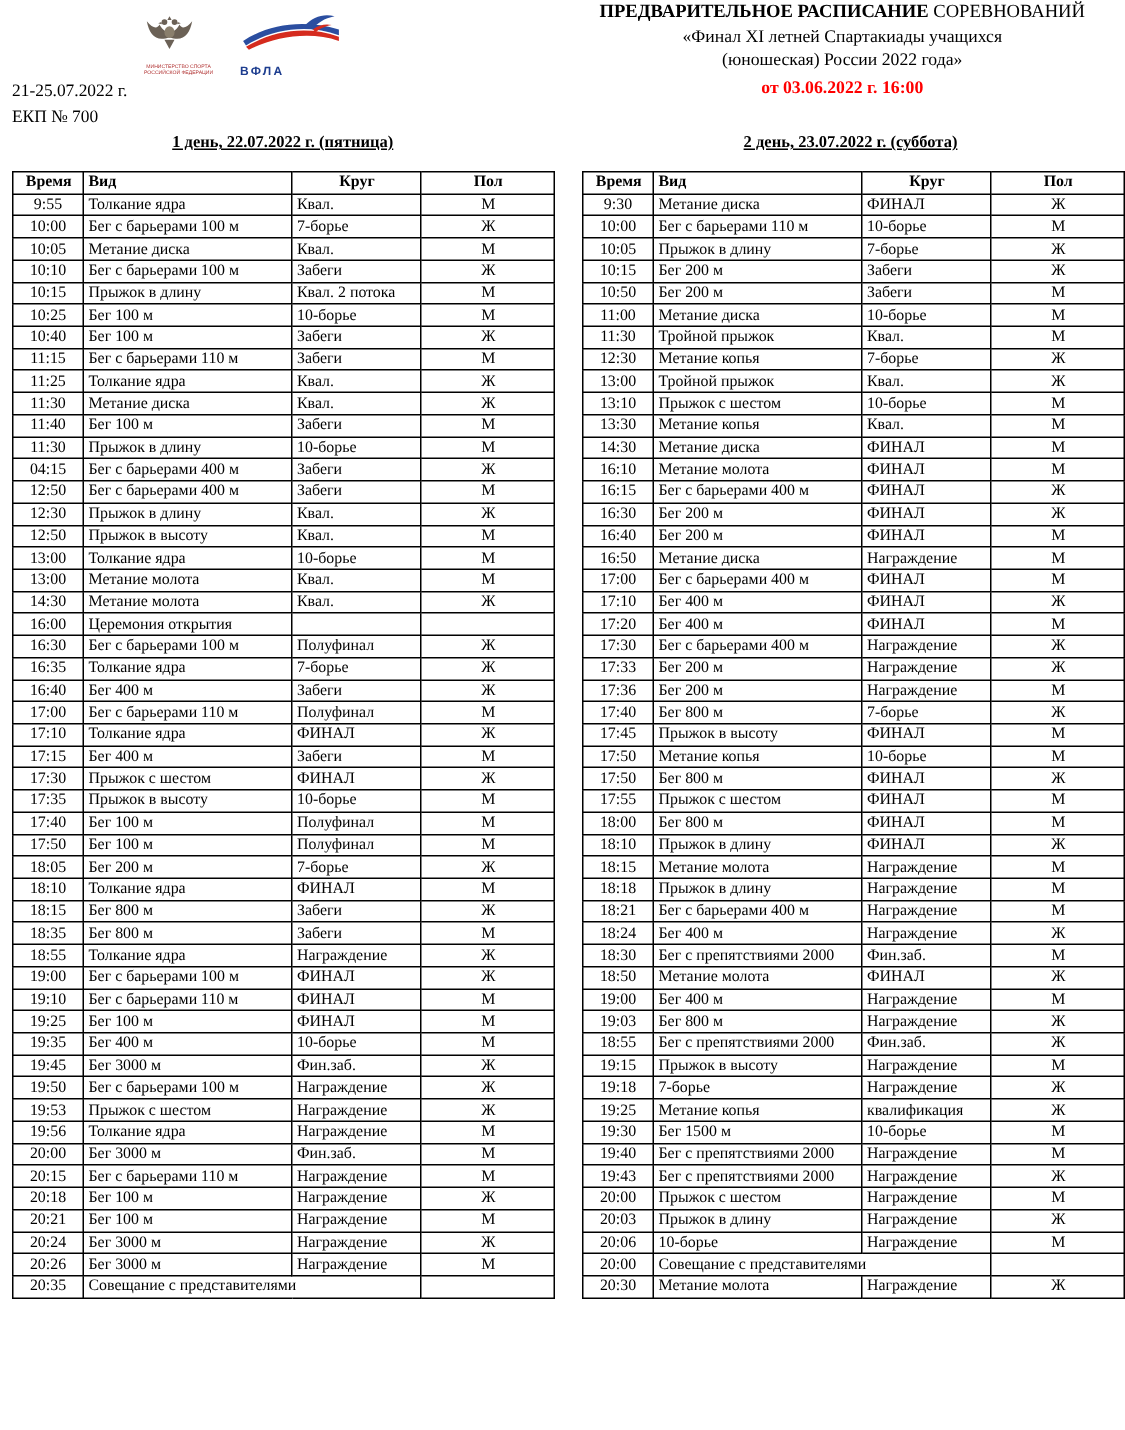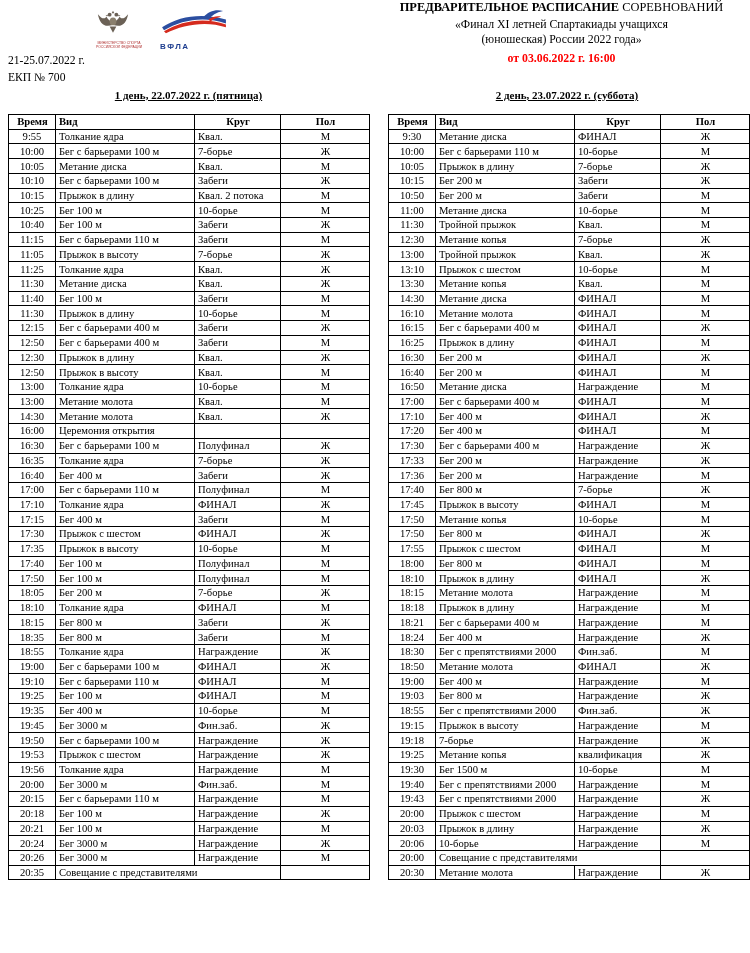--- a/index.html
+++ b/index.html
@@ -154,26 +154,20 @@
           <td class="c-round">Забеги</td>
           <td class="c-gender">Ж</td>
         </tr>
         <tr>
           <td class="c-time">11:15</td>
           <td class="c-event">Бег с барьерами 110 м</td>
           <td class="c-round">Забеги</td>
           <td class="c-gender">М</td>
         </tr>
         <tr>
-          <td class="c-time">11:05</td>
-          <td class="c-event">Прыжок в высоту</td>
-          <td class="c-round">7-борье</td>
-          <td class="c-gender">Ж</td>
-        </tr>
-        <tr>
           <td class="c-time">11:25</td>
           <td class="c-event">Толкание ядра</td>
           <td class="c-round">Квал.</td>
           <td class="c-gender">Ж</td>
         </tr>
         <tr>
           <td class="c-time">11:30</td>
           <td class="c-event">Метание диска</td>
           <td class="c-round">Квал.</td>
           <td class="c-gender">Ж</td>
@@ -184,21 +178,21 @@
           <td class="c-round">Забеги</td>
           <td class="c-gender">М</td>
         </tr>
         <tr>
           <td class="c-time">11:30</td>
           <td class="c-event">Прыжок в длину</td>
           <td class="c-round">10-борье</td>
           <td class="c-gender">М</td>
         </tr>
         <tr>
-          <td class="c-time">12:15</td>
+          <td class="c-time">04:15</td>
           <td class="c-event">Бег с барьерами 400 м</td>
           <td class="c-round">Забеги</td>
           <td class="c-gender">Ж</td>
         </tr>
         <tr>
           <td class="c-time">12:50</td>
           <td class="c-event">Бег с барьерами 400 м</td>
           <td class="c-round">Забеги</td>
           <td class="c-gender">М</td>
         </tr>
@@ -514,26 +508,20 @@
           <td class="c-round">ФИНАЛ</td>
           <td class="c-gender">М</td>
         </tr>
         <tr>
           <td class="c-time">16:15</td>
           <td class="c-event">Бег с барьерами 400 м</td>
           <td class="c-round">ФИНАЛ</td>
           <td class="c-gender">Ж</td>
         </tr>
         <tr>
-          <td class="c-time">16:25</td>
-          <td class="c-event">Прыжок в длину</td>
-          <td class="c-round">ФИНАЛ</td>
-          <td class="c-gender">М</td>
-        </tr>
-        <tr>
           <td class="c-time">16:30</td>
           <td class="c-event">Бег 200 м</td>
           <td class="c-round">ФИНАЛ</td>
           <td class="c-gender">Ж</td>
         </tr>
         <tr>
           <td class="c-time">16:40</td>
           <td class="c-event">Бег 200 м</td>
           <td class="c-round">ФИНАЛ</td>
           <td class="c-gender">М</td>

